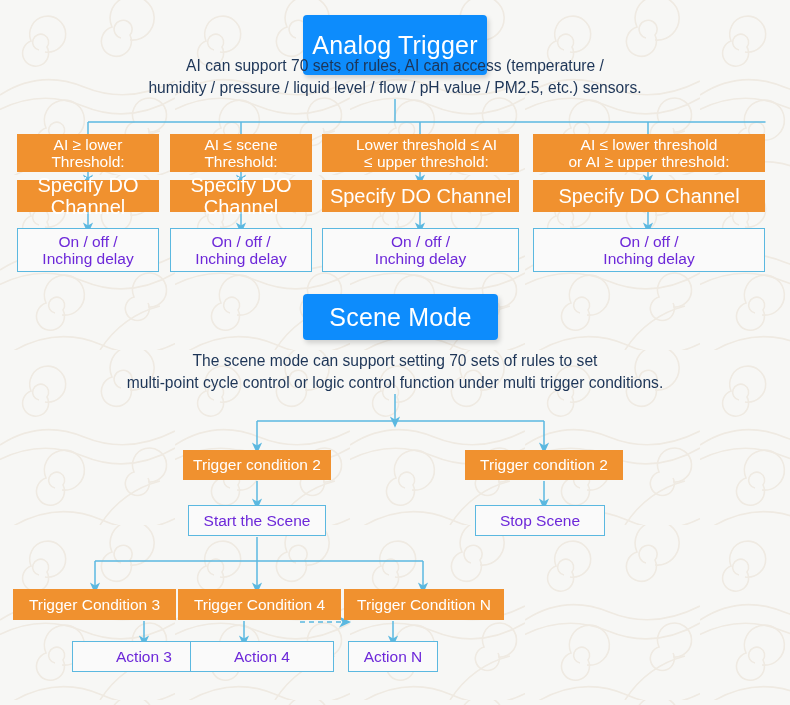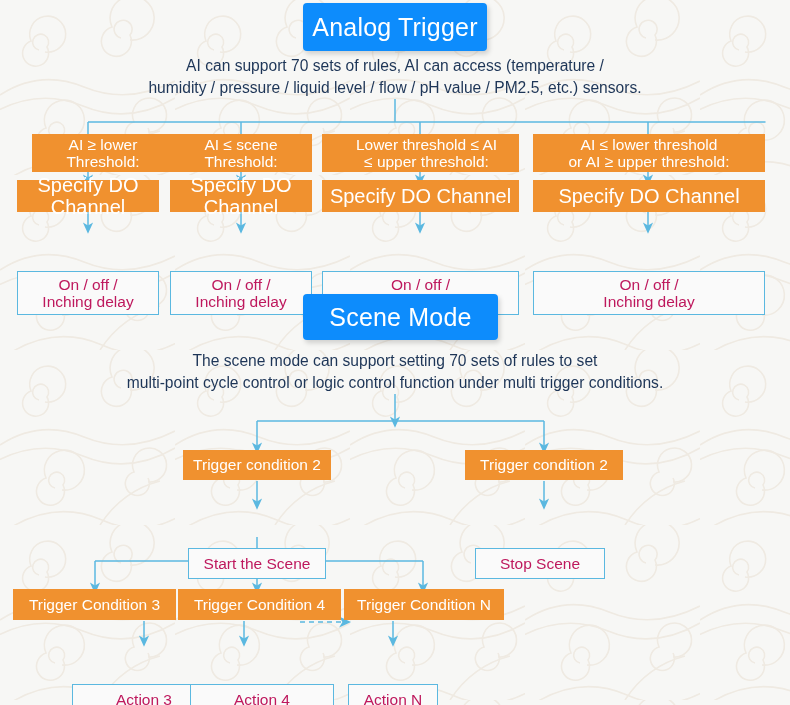--- a/index.html
+++ b/index.html
@@ -48,23 +48,22 @@
   }
   .orange {
     background: #f0912f;
     color: #ffffff;
     font-size: 15.5px;
   }
   .orange.small { font-size: 20px; }
   .outline {
     background: #fafafa;
     border: 1px solid #5bb8e0;
-    color: #be185d;
+    color: #6d28d9;
     font-size: 15.5px;
-    margin-top: 43px;
   }
   .desc {
     position: absolute;
     text-align: center;
     color: #1d3557;
     font-size: 15.6px;
     line-height: 1.42;
     white-space: pre-line;
     z-index: 3;
   }
@@ -133,26 +132,26 @@
     <path d="M423 561 L423 588" marker-end="url(#arw)"></path>
 
     <path d="M144 621 L144 641" marker-end="url(#arw)"></path>
     <path d="M244 621 L244 641" marker-end="url(#arw)"></path>
     <path d="M393 621 L393 641" marker-end="url(#arw)"></path>
   </g>
 
   <path d="M300 622 L345 622" stroke="#5bb8e0" stroke-width="1.6" fill="none" stroke-dasharray="5 4" marker-end="url(#arw)"></path>
 </svg>
 
-<div class="node hdr" style="left:303px; top:3px; width:184px; height:48px;">Analog Trigger</div>
+<div class="node hdr" style="left:303px; top:15px; width:184px; height:60px;">Analog Trigger</div>
 
 <div class="desc" style="left:45px; top:55px; width:700px;">AI can support 70 sets of rules, AI can access (temperature /
 humidity / pressure / liquid level / flow / pH value / PM2.5, etc.) sensors.</div>
 
-<div class="node orange" style="left:32px; top:134px; width:142px; height:38px;">AI ≥ lower
+<div class="node orange" style="left:17px; top:134px; width:142px; height:38px;">AI ≥ lower
 Threshold:</div>
 <div class="node orange small" style="left:17px; top:180px; width:142px; height:32px;">Specify DO Channel</div>
 <div class="node outline" style="left:17px; top:228px; width:142px; height:44px;">On / off /
 Inching delay</div>
 
 <div class="node orange" style="left:170px; top:134px; width:142px; height:38px;">AI ≤ scene
 Threshold:</div>
 <div class="node orange small" style="left:170px; top:180px; width:142px; height:32px;">Specify DO Channel</div>
 <div class="node outline" style="left:170px; top:228px; width:142px; height:44px;">On / off /
 Inching delay</div>

